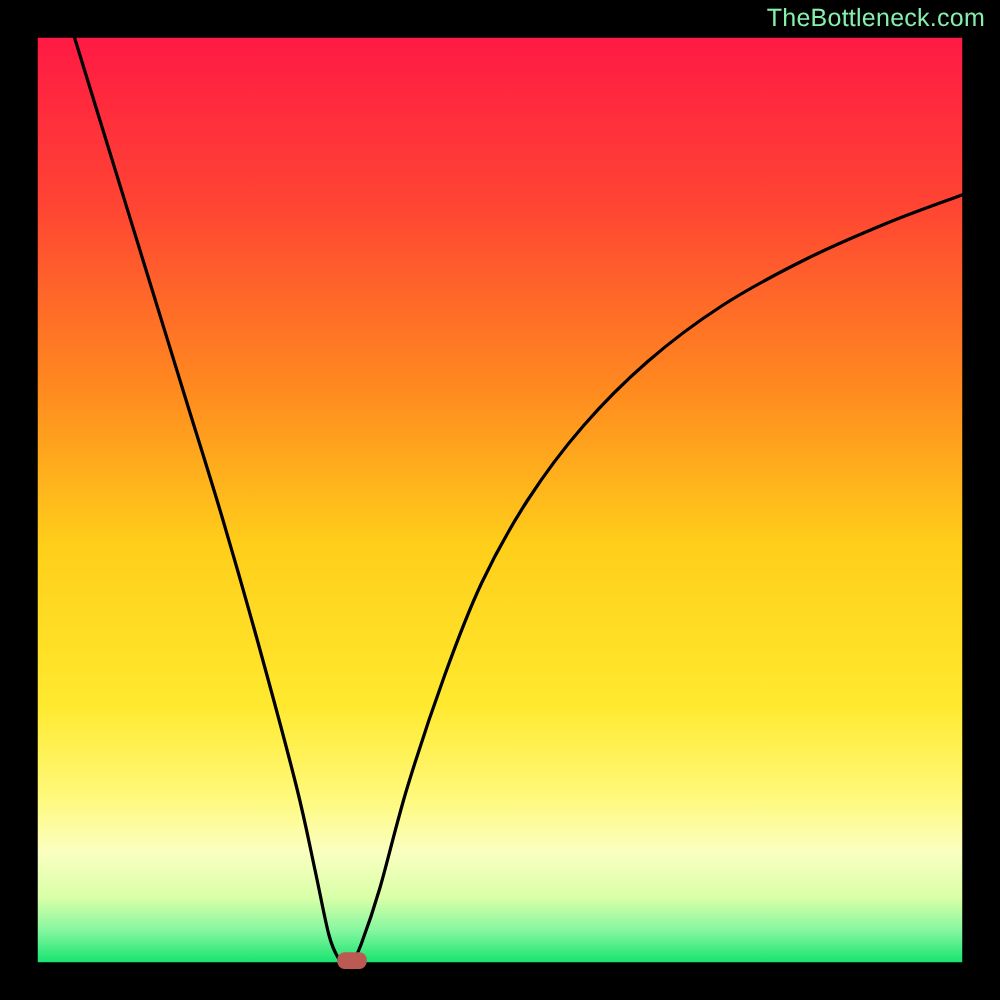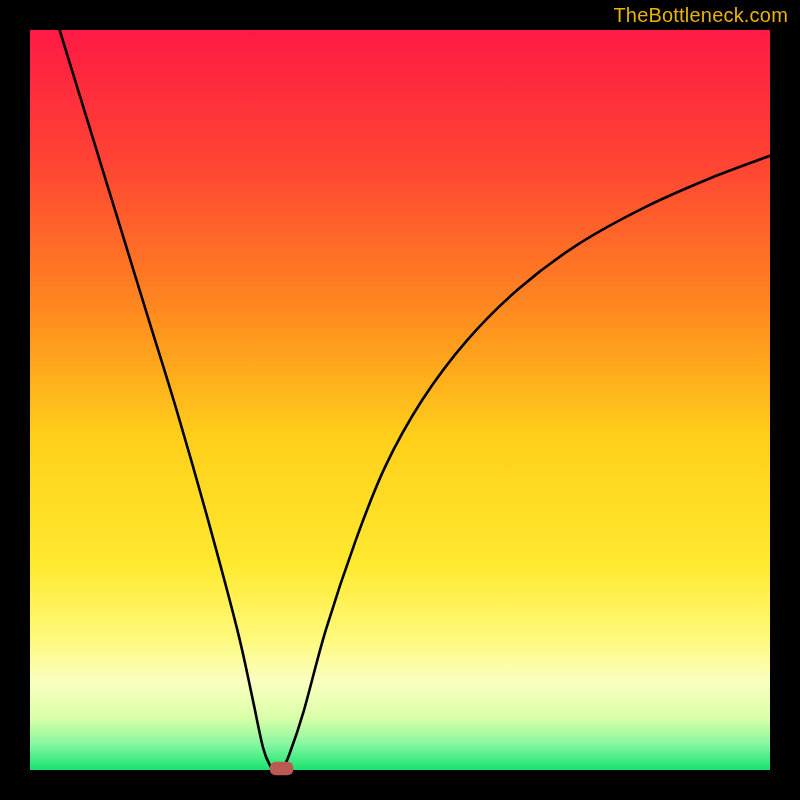--- a/index.html
+++ b/index.html
@@ -30,21 +30,21 @@
     position: absolute;
     left: 0;
     top: 0;
     width: 100%;
     height: 100%;
   }
   .watermark {
     position: absolute;
     top: 4px;
     right: 12px;
-    color: #eab308;
+    color: #86efac;
     font-size: 20px;
     font-weight: 500;
     letter-spacing: 0.2px;
   }
   svg.overlay {
     position: absolute;
     left: 0;
     top: 0;
     width: 100%;
     height: 100%;

